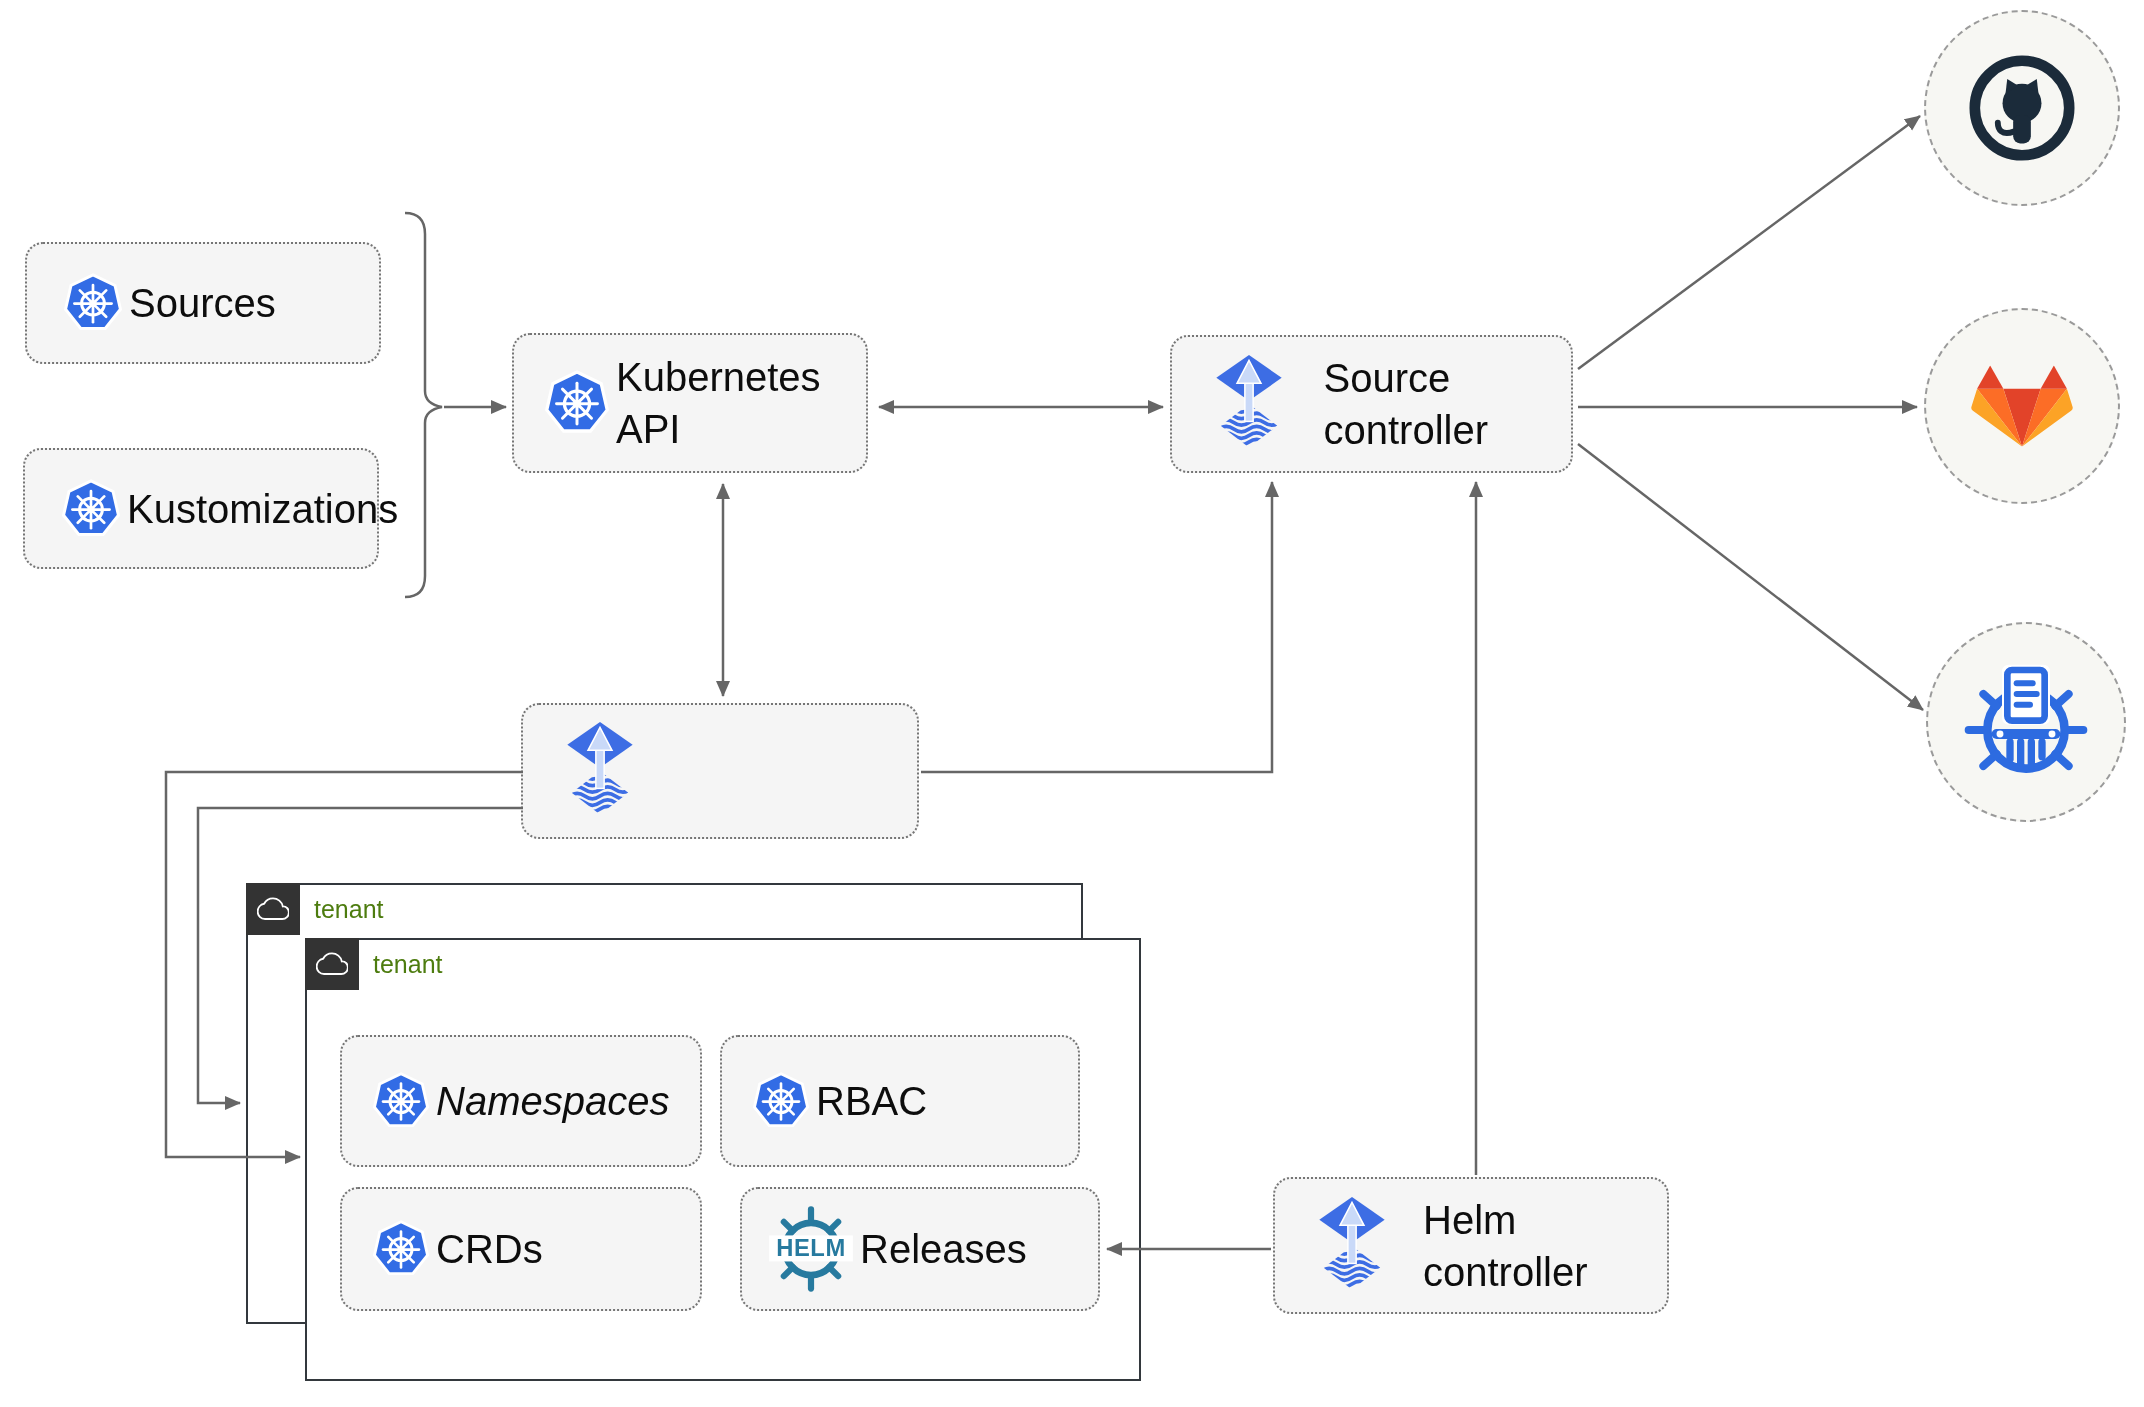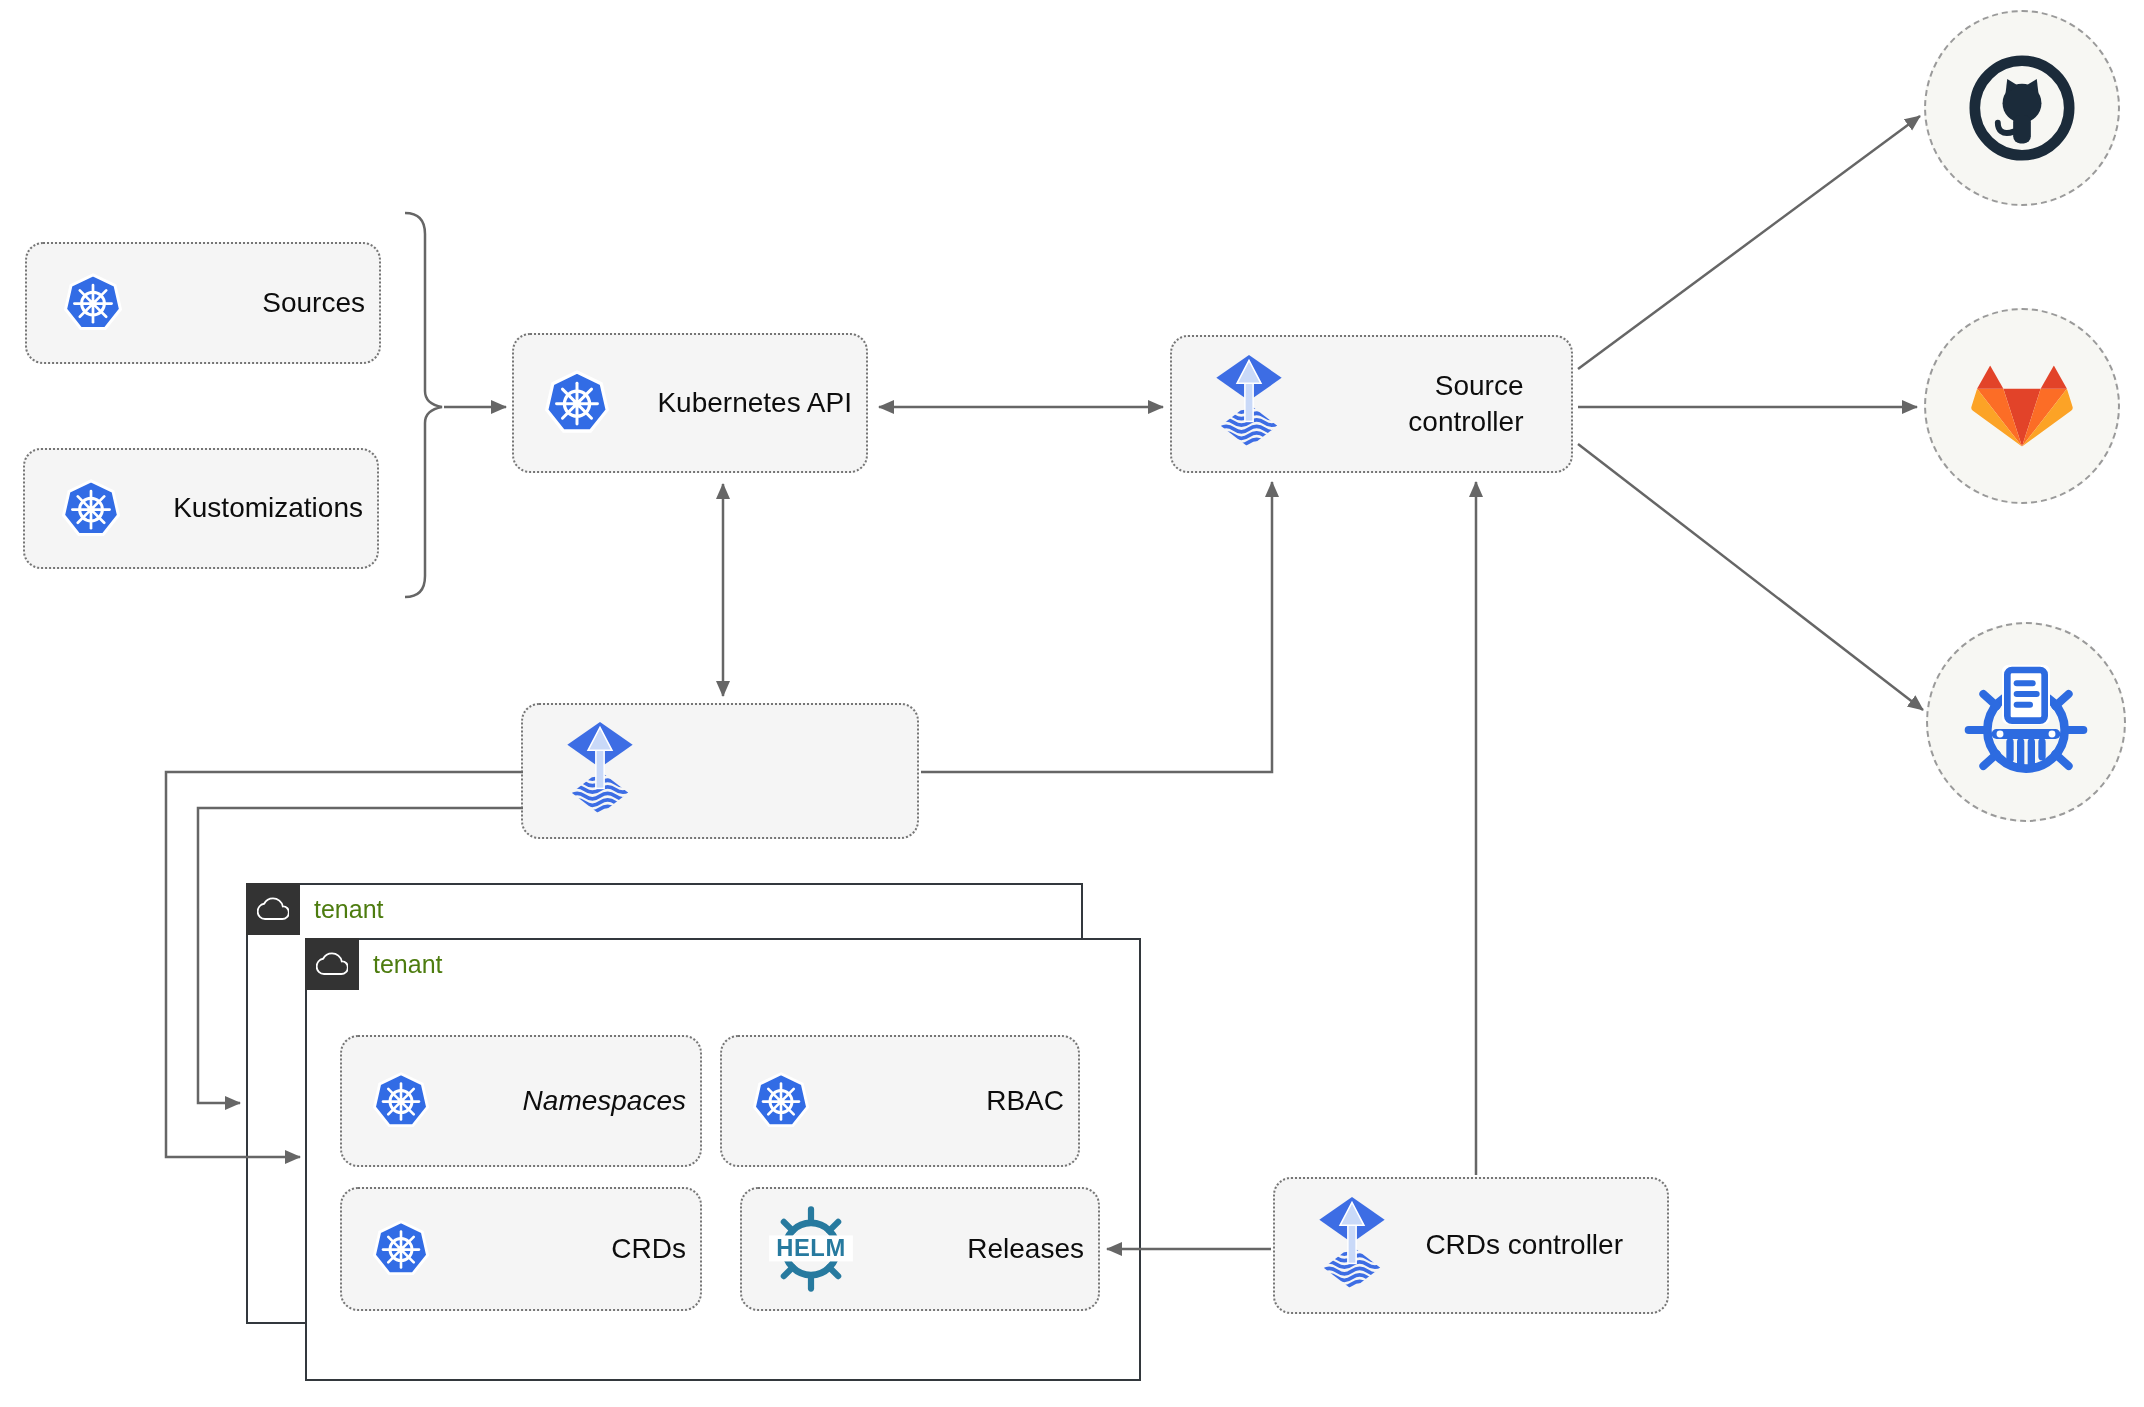--- a/index.html
+++ b/index.html
@@ -3,21 +3,21 @@
 <meta charset="utf-8">
 <style>
   html,body{margin:0;padding:0;background:#ffffff;}
   body{font-family:"Liberation Sans","DejaVu Sans",sans-serif;}
   #canvas{position:relative;width:2144px;height:1407px;background:#ffffff;overflow:hidden;}
 
   
   .node{position:absolute;box-sizing:border-box;background:#F5F5F5;border:2px dotted #757575;
         border-radius:18px;display:flex;align-items:center;}
   .node .icon{flex:none;display:flex;align-items:center;justify-content:center;}
-  .node .label{flex:1;text-align:right;font-size:28px;color:#0d0d0d;line-height:1.3;padding:0 14px 0 6px;}
+  .node .label{flex:1;text-align:left;font-size:40px;color:#0d0d0d;line-height:1.3;padding:0 14px 0 6px;}
   .node .label.wrap{max-width:200px;margin:0 auto;}
 
   
   .tenant{position:absolute;box-sizing:border-box;background:#ffffff;border:2.5px solid #33383d;}
   .tenant-tab{position:absolute;left:-2.5px;top:-2.5px;width:54px;height:52px;background:#333333;
               display:flex;align-items:center;justify-content:center;}
   .tenant-label{position:absolute;left:66px;top:-2px;height:52px;display:flex;align-items:center;
                 font-size:25px;color:#4d7c0f;}
 
   
@@ -207,21 +207,21 @@
         </svg>
       </span>
   </div>
 
   <div class="node" style="left:1273px;top:1177px;width:396px;height:137px;">
     <span class="icon" style="margin-left:42px;">
       <svg width="70" height="98" viewBox="0 0 64 90">
           <use href="#sym-flux"></use>
         </svg>
       </span>
-    <span class="label wrap">CRDs controller</span>
+    <span class="label wrap">Helm controller</span>
   </div>
 
   <div class="node" style="left:340px;top:1035px;width:362px;height:132px;font-style:italic;">
     <span class="icon" style="margin-left:30px;">
       <svg width="58" height="58">
           <use href="#sym-k8s"></use>
         </svg>
       </span>
     <span class="label">Namespaces</span>
   </div>

